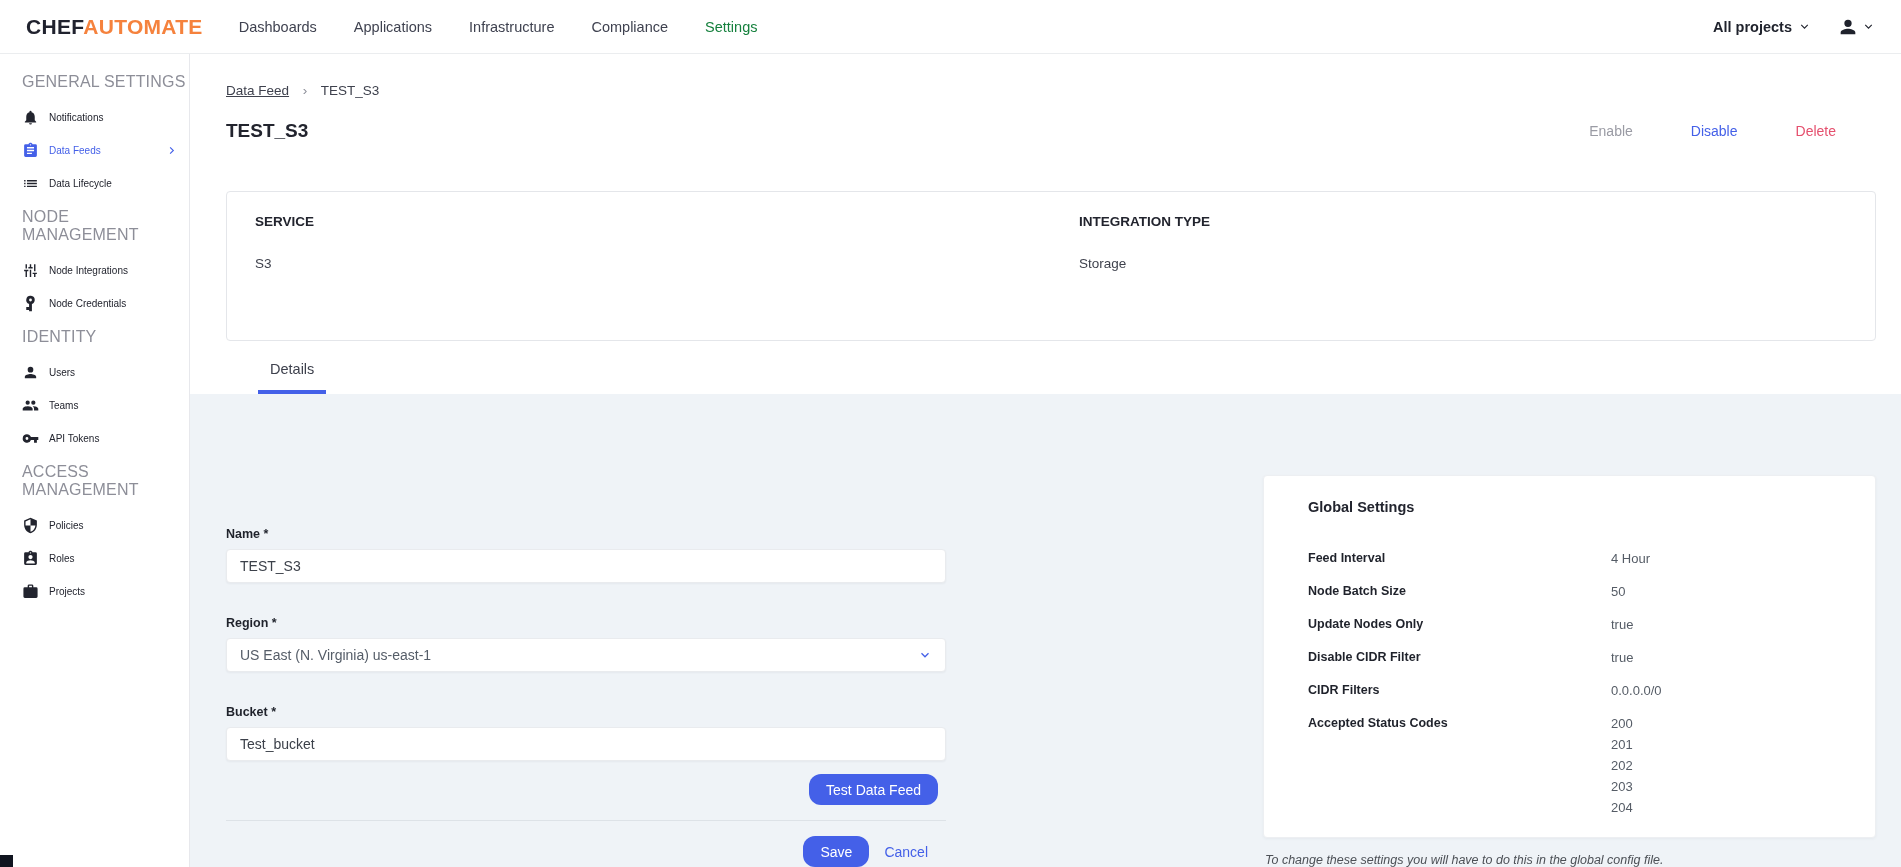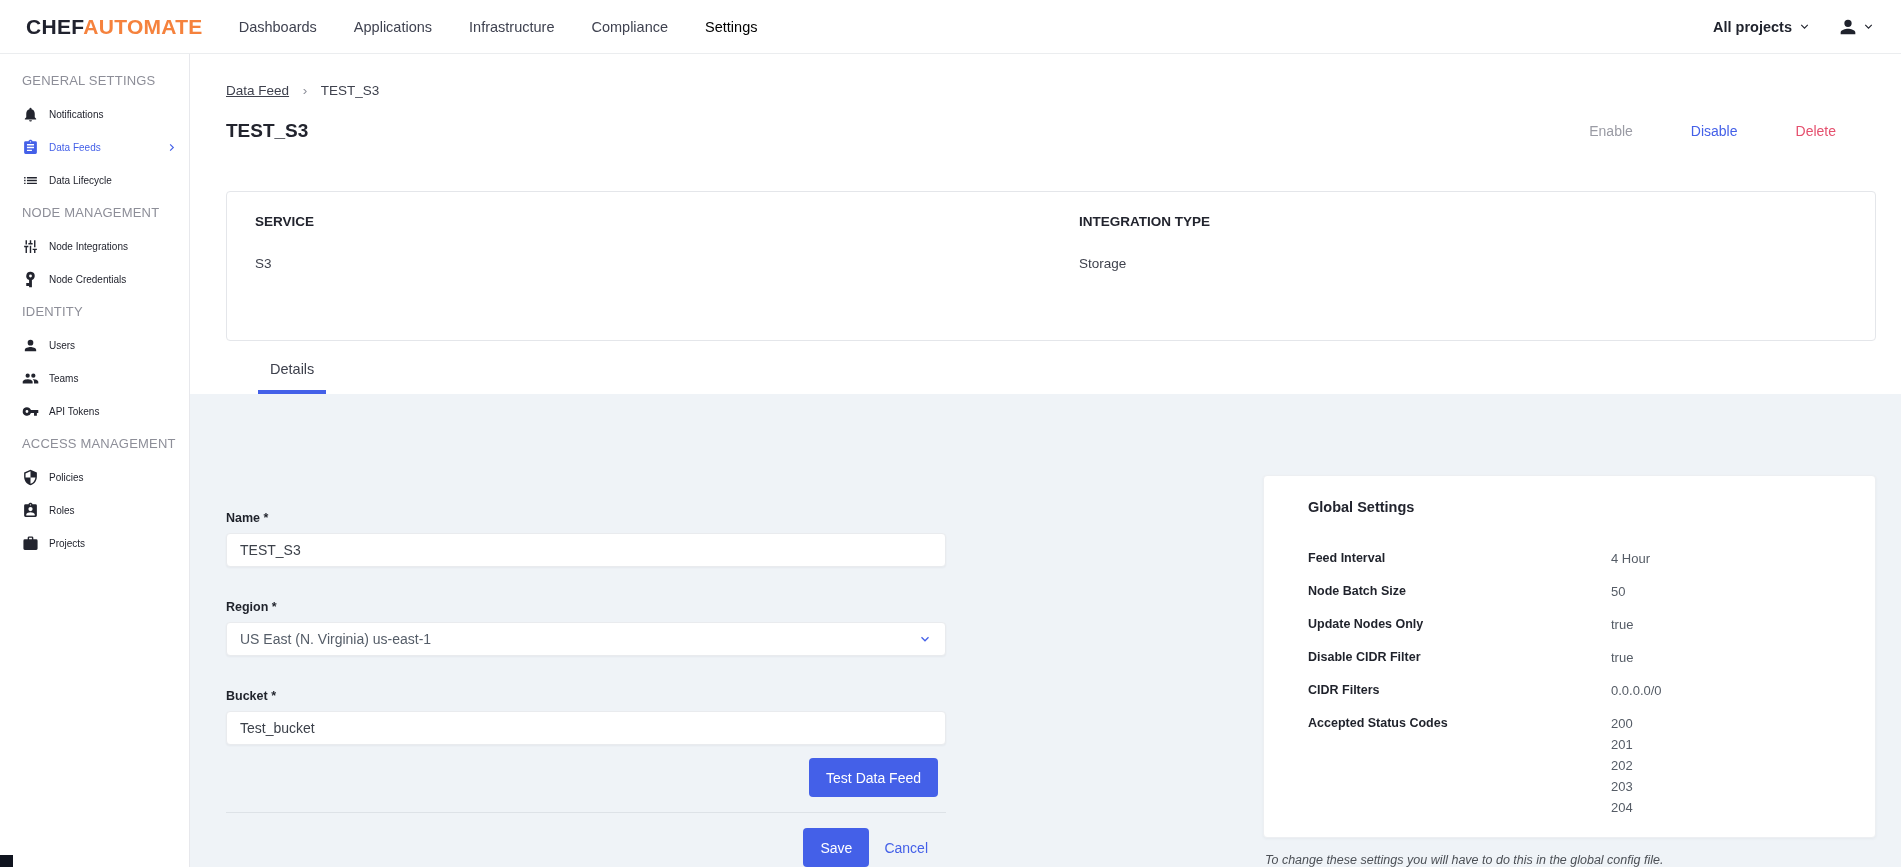--- a/index.html
+++ b/index.html
@@ -8,33 +8,33 @@
   .app{display:flex;flex-direction:column;height:867px;position:relative}
 
   
   .navbar{height:53px;min-height:53px;display:flex;align-items:center;padding:0 26px;
           background:#fff;box-shadow:0 1px 0 #ebedef;position:relative;z-index:3}
   .logo{font-size:21px;font-weight:700;letter-spacing:.3px;cursor:pointer;white-space:nowrap}
   .logo-chef{color:#20222e}
   .logo-automate{color:#f5823d}
   .nav-links{display:flex;gap:37px;margin-left:36px}
   .nav-link{font-size:14.5px;color:#3f4250;text-decoration:none;cursor:pointer}
-  .nav-link.active{color:#000000}
+  .nav-link.active{color:#15803d}
   .nav-right{margin-left:auto;display:flex;align-items:center;gap:26px}
   .projects-filter{display:flex;align-items:center;gap:6px;font-size:14.5px;font-weight:700;
                    color:#1f222c;cursor:pointer}
   .chev{width:13px;height:13px;stroke:#1f222c;fill:none;stroke-width:2}
   .user-menu{display:flex;align-items:center;gap:3px;cursor:pointer}
   .person-icon{width:22px;height:22px;fill:#1f222c}
 
   
   .layout{display:flex;flex:1;min-height:0}
   .sidebar{width:190px;min-width:190px;background:#fff;border-right:1px solid #e7e8ec;
            padding-top:20px;box-sizing:border-box}
-  .side-heading{font-size:13px;color:#8d8e98;padding-left:22px;margin:8px 0 10px;letter-spacing:.2px}
+  .side-heading{font-size:16px;color:#8d8e98;padding-left:22px;margin:8px 0 10px;letter-spacing:.2px}
   .side-heading.first{margin-top:0}
   .side-item{display:flex;align-items:center;gap:10px;padding:8px 12px 8px 22px;font-size:10px;
              color:#22242e;cursor:pointer;position:relative;white-space:nowrap}
   .side-item .si{width:17px;height:17px;fill:currentColor;flex-shrink:0}
   .side-item.active{color:#4460e8}
   .side-item .arrow{position:absolute;right:12px;width:11px;height:11px;stroke:#4460e8;fill:none;stroke-width:2.4}
 
   .main{flex:1;display:flex;flex-direction:column;min-width:0;background:#fff}
   .white-head{padding:30px 25px 0 36px}
   .breadcrumb{font-size:13.5px;color:#3e414d}
@@ -65,21 +65,21 @@
   .field.no-gap{margin-bottom:0}
   .f-label{display:block;font-size:12.5px;font-weight:700;color:#1f222b;margin-bottom:8px}
   .f-input{width:100%;height:34px;box-sizing:border-box;border:1px solid #e9ebee;border-radius:4px;
            padding:0 13px;font-size:14px;color:#3c414a;font-family:inherit;background:#fff;
            box-shadow:0 1px 2px rgba(30,40,60,.05);outline:none}
   .f-select{display:flex;align-items:center;height:34px;box-sizing:border-box;border:1px solid #e9ebee;
             border-radius:4px;padding:0 13px;background:#fff;font-size:14px;color:#555d68;cursor:pointer;
             box-shadow:0 1px 2px rgba(30,40,60,.05)}
   .f-select .schev{margin-left:auto;width:14px;height:14px;stroke:#4460e8;fill:none;stroke-width:2.2}
   .test-row{display:flex;justify-content:flex-end;padding-right:8px;margin-top:13px}
-  .btn{background:#4460e8;color:#fff;border:none;border-radius:4px;height:39px;padding:0 17px;
+  .btn{background:#4460e8;color:#fff;border:none;border-radius:12px;height:31px;padding:0 17px;
        font-size:14px;font-family:inherit;cursor:pointer}
   .divider{border-top:1px solid #dde2e7;margin-top:15px}
   .save-row{display:flex;justify-content:flex-end;align-items:center;gap:15px;margin-top:15px;padding-right:18px}
   .cancel{color:#4460e8;font-size:14px;cursor:pointer;text-decoration:none}
 
   
   .right-col{margin-left:auto;width:613px;min-width:613px}
   .gs-panel{margin-top:60px;background:#fff;border-radius:4px;border:1px solid #edeff2;
             box-shadow:0 1px 3px rgba(40,50,70,.05);padding:23px 30px 22px 44px;box-sizing:border-box}
   .gs-panel h2{margin:0;font-size:14.5px;font-weight:700;color:#22242e}

